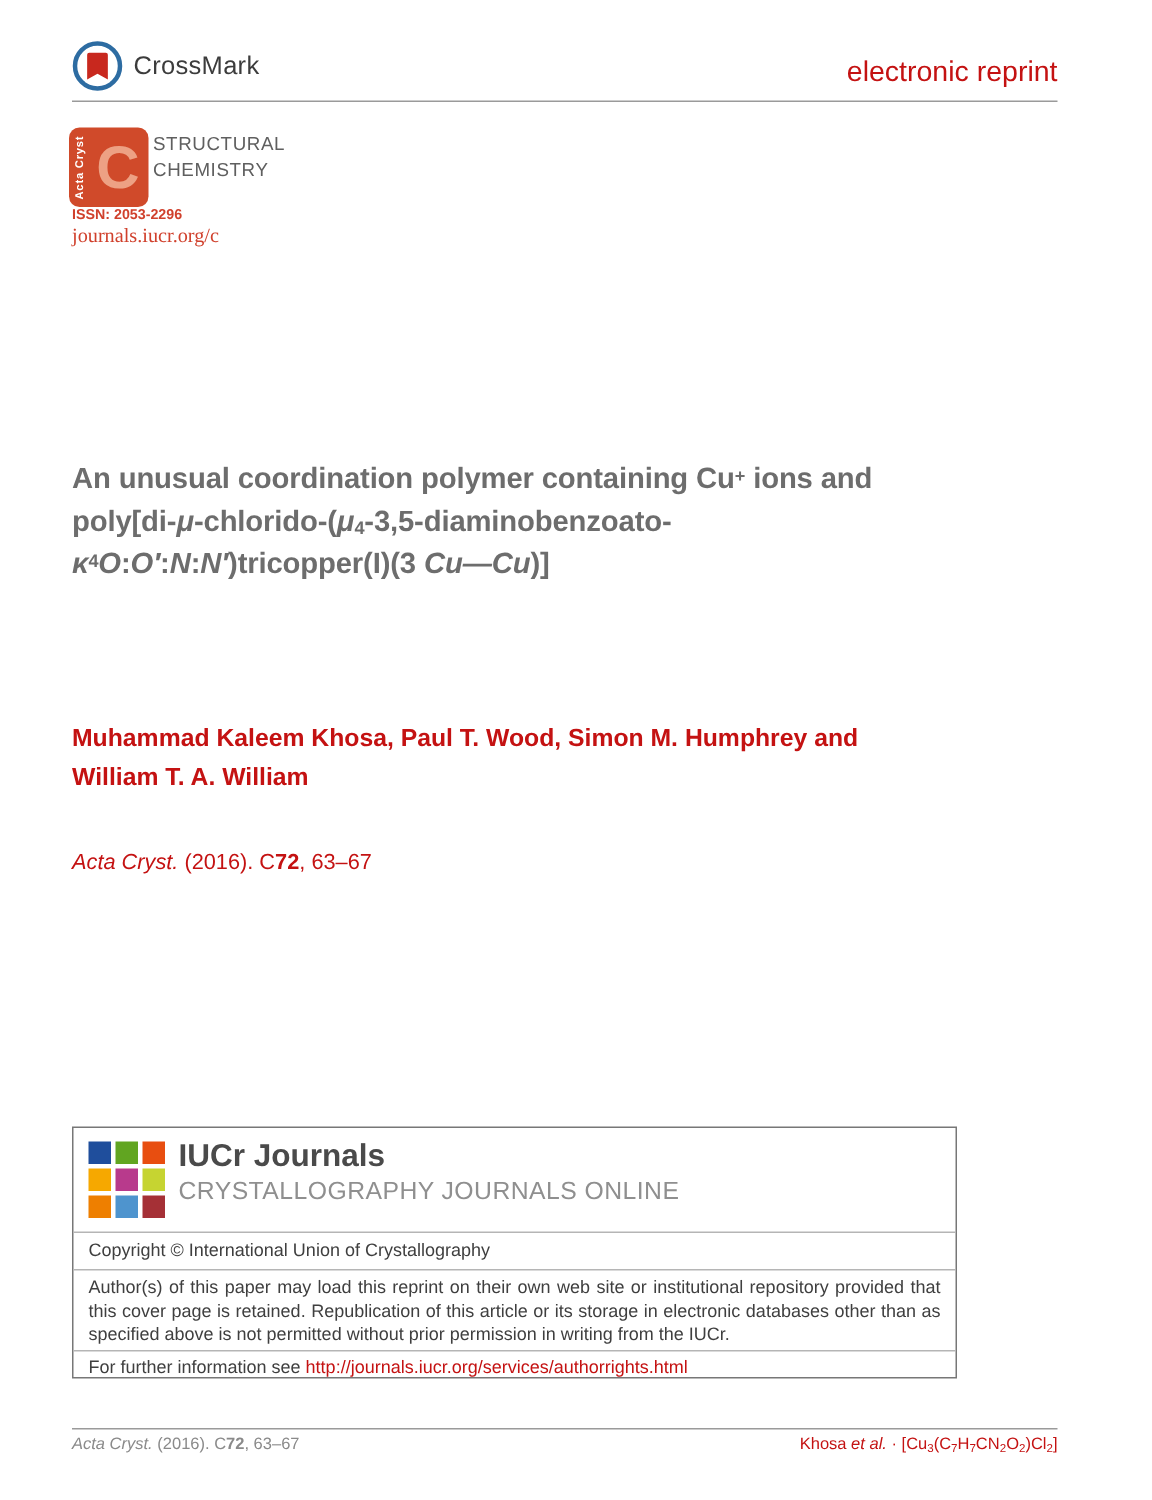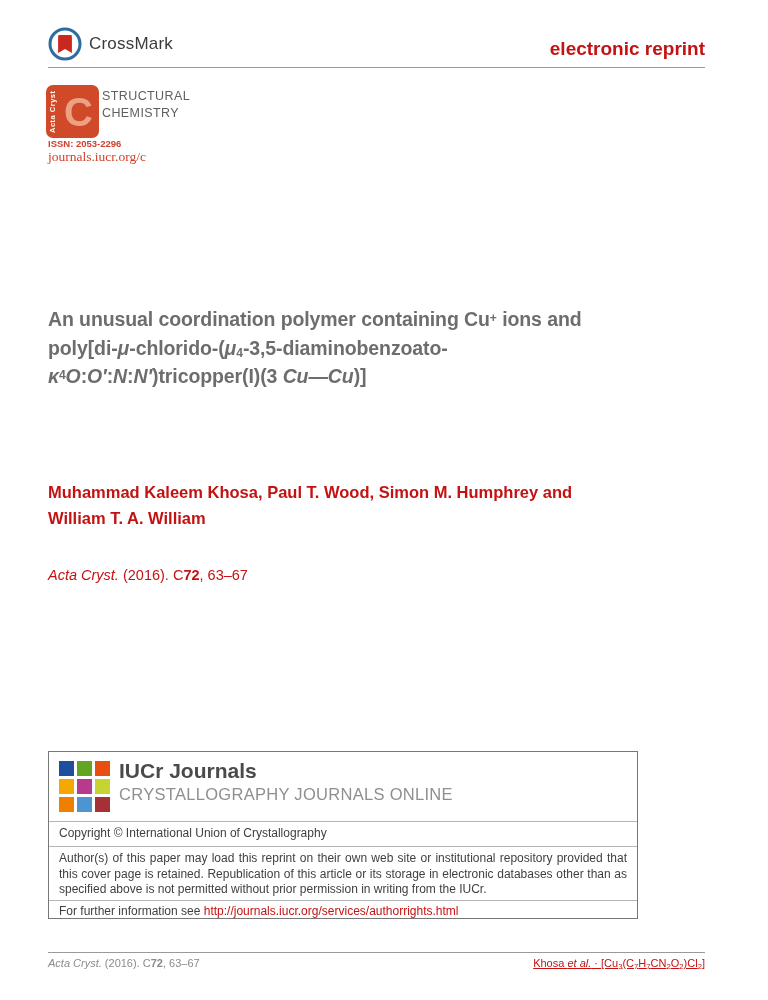--- a/index.html
+++ b/index.html
@@ -4,21 +4,21 @@
 <style>
   html,body{margin:0;padding:0;background:#fff;}
   .page{
     position:relative;width:768px;height:1000px;background:#ffffff;overflow:hidden;
     font-family:"Liberation Sans","DejaVu Sans",sans-serif;
   }
   .abs{position:absolute;}
   
   .crossmark{left:48px;top:27px;display:flex;align-items:center;gap:7px;}
   .crossmark-label{font-size:17px;color:#3c3c3c;letter-spacing:.2px;}
-  .ereprint{right:63px;top:38px;font-size:19px;font-weight:bold;color:var(--accent_red,#c41212);}
+  .ereprint{right:63px;top:38px;font-size:19px;font-weight:normal;color:var(--accent_red,#c41212);}
   .rule{left:48px;width:657px;height:1px;background:#9a9a9a;}
   .rule-top{top:67px;}
   
   .acta-logo{left:46px;top:85px;width:53px;height:53px;background:var(--logo_red,#d04a2a);border-radius:7px;}
   .acta-vert{position:absolute;left:2px;top:3px;height:47px;writing-mode:vertical-rl;transform:rotate(180deg);
     font-size:7.5px;font-weight:bold;color:#fff;letter-spacing:.5px;text-align:center;}
   .acta-c{position:absolute;right:6px;top:7px;font-size:40px;line-height:1;font-weight:bold;color:var(--logo_letter,#eda184);}
   .section-name{left:102px;top:88px;font-size:12.5px;line-height:17px;color:#5f5f5f;letter-spacing:.4px;}
   .issn{left:48px;top:138px;font-size:9.5px;font-weight:bold;color:var(--link_red,#d0402c);}
   .journal-link{left:48px;top:149px;font-size:13.5px;color:var(--link_red,#d0402c);text-decoration:none;cursor:pointer;font-family:Liberation Serif, serif;}
@@ -43,21 +43,21 @@
   .sep1{top:69px;} .sep2{top:94px;} .sep3{top:148px;}
   .box-text{position:absolute;left:10px;right:10px;font-size:12px;color:#3f3f3f;}
   .copyright{top:74px;}
   .permission{top:99px;line-height:15.5px;text-align:justify;}
   .further{top:152px;}
   .further a{color:var(--accent_red,#c41212);text-decoration:none;cursor:pointer;}
   
   .rule-bottom{top:952px;background:#9a9a9a;}
   .footer-left{left:48px;top:957px;font-size:11px;color:#8a8a8a;}
   .footer-left .bold{font-weight:bold;}
-  .footer-right{right:63px;top:957px;font-size:11px;color:var(--accent_red,#c41212);text-decoration:underline;}
+  .footer-right{right:63px;top:957px;font-size:11px;color:var(--accent_red,#c41212);}
   .footer-right sub{font-size:70%;vertical-align:-2px;line-height:0;}
   
   .cm-ring{fill:#fff;stroke:var(--crossmark_blue,#2d6ca2);stroke-width:3;}
   .cm-mark{fill:var(--crossmark_red,#c8281e);stroke:#fff;stroke-width:1.2;}
 </style>
 </head>
 <body>
 
 <div class="page">
 

